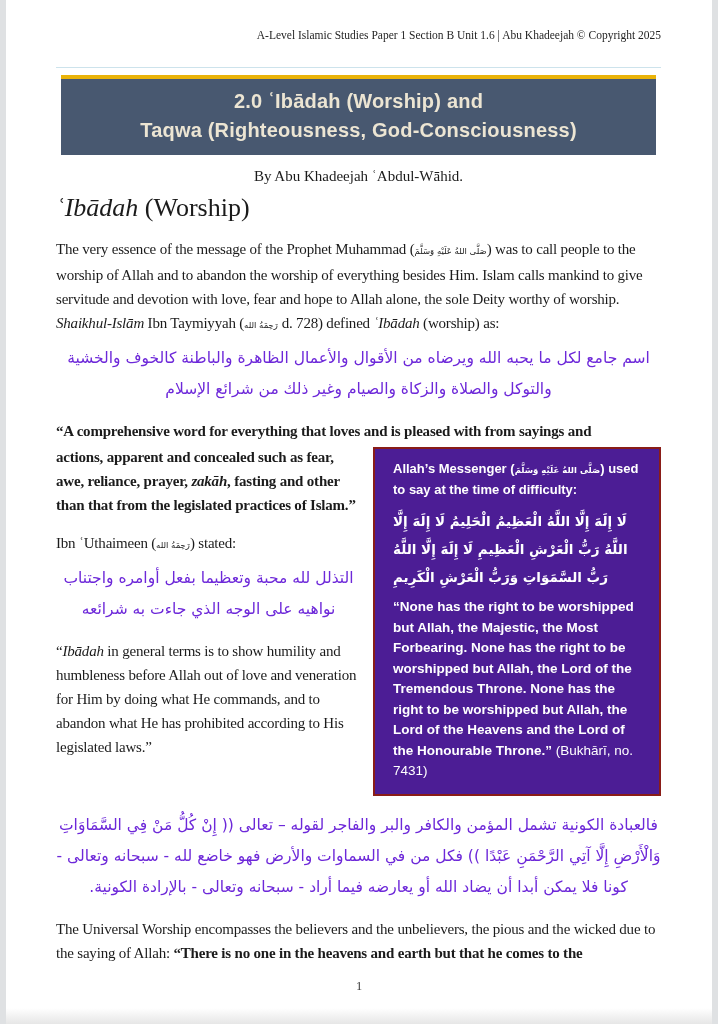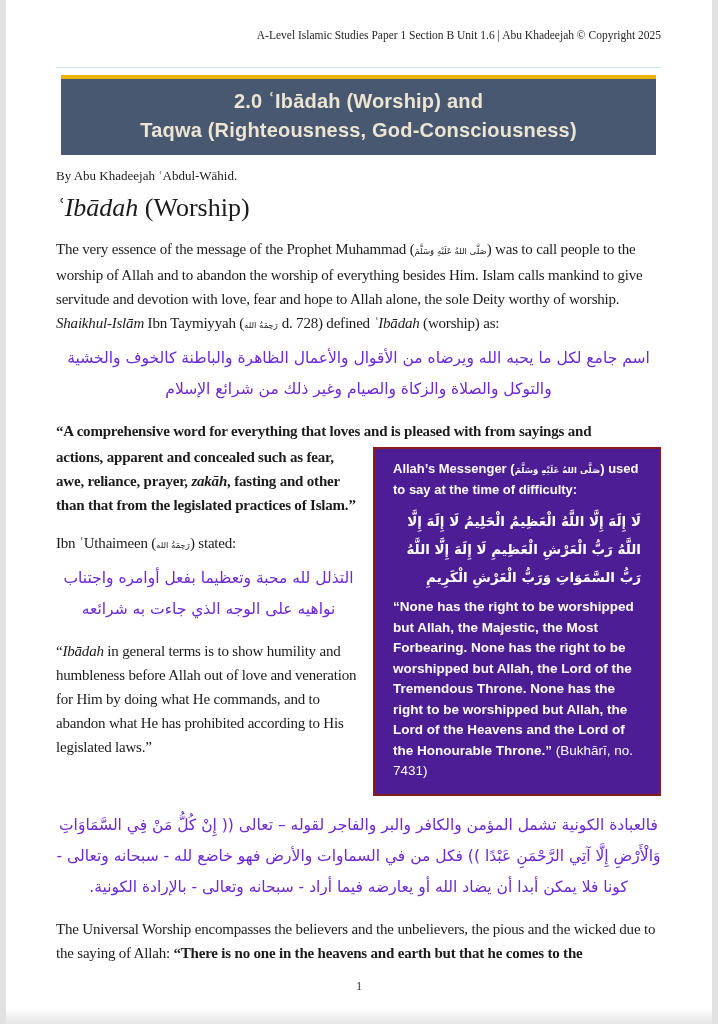--- a/index.html
+++ b/index.html
@@ -11,42 +11,42 @@
     background:linear-gradient(#ffffff,#e6e6e6);pointer-events:none;}
   .content{padding:0 51px 0 50px;}
   .doc-header{margin:28px 0 0;text-align:right;font-size:11.5px;line-height:14px;color:#1f1f1f;}
   .header-rule{margin:25px 0 0;border:0;border-top:1px solid #cde3ec;height:0;}
   .banner{
     margin:7px 5px 0 5px;background:#485870;border-top:4px solid #eab308;
     padding:8px 6px 10px;text-align:center;color:#ece5d3;
     font-family:"Liberation Sans","DejaVu Sans",sans-serif;font-weight:bold;
     font-size:20px;line-height:29px;letter-spacing:.2px;
   }
-  .byline{margin:12px 0 4px;text-align:left;font-size:13px;line-height:18px;}
+  .byline{margin:12px 0 4px;text-align:center;font-size:15px;line-height:18px;}
   .section-heading{margin:8px 0 0;font-size:26px;line-height:30px;font-weight:normal;}
   .section-heading .it{font-style:italic;}
   p.body{margin:14px 0 0;font-size:15px;line-height:24px;letter-spacing:-0.2px;}
   .it{font-style:italic;}
   .bd{font-weight:bold;}
   .honorific{font-family:"DejaVu Sans",sans-serif;font-size:8.5px;letter-spacing:0;white-space:nowrap;}
   .arabic{
     direction:rtl;font-family:"DejaVu Sans",sans-serif;font-size:15.5px;line-height:31px;
     text-align:center;margin:6px 0 0;color:#6d28d9;
   }
   .tquote{font-weight:bold;letter-spacing:-0.3px;}
   .nowrap{white-space:nowrap;}
   .leftcol{width:322px;}
   .redbox{
     float:right;width:248px;margin:4px 0 8px 12px;background:#4c1d95;border:2px solid #8a1d18;
     padding:10px 18px 12px;color:#ffffff;
     font-family:"Liberation Sans","DejaVu Sans",sans-serif;
   }
   .rb-head{margin:0;font-size:13px;line-height:19px;font-weight:bold;}
   .rb-arabic{
-    direction:rtl;text-align:right;font-family:"DejaVu Sans",sans-serif;
+    direction:rtl;text-align:left;font-family:"DejaVu Sans",sans-serif;
     font-size:13.5px;line-height:28px;margin:8px 0 6px;font-weight:bold;
   }
   .rb-trans{margin:6px 0 0;font-size:13.5px;line-height:20.5px;font-weight:bold;}
   .rb-src{font-weight:normal;}
   .clearfix{clear:both;}
   .page-number{
     position:absolute;left:0;right:0;bottom:30px;text-align:center;
     font-size:12.5px;color:#3a3a3a;
   }
 </style>

